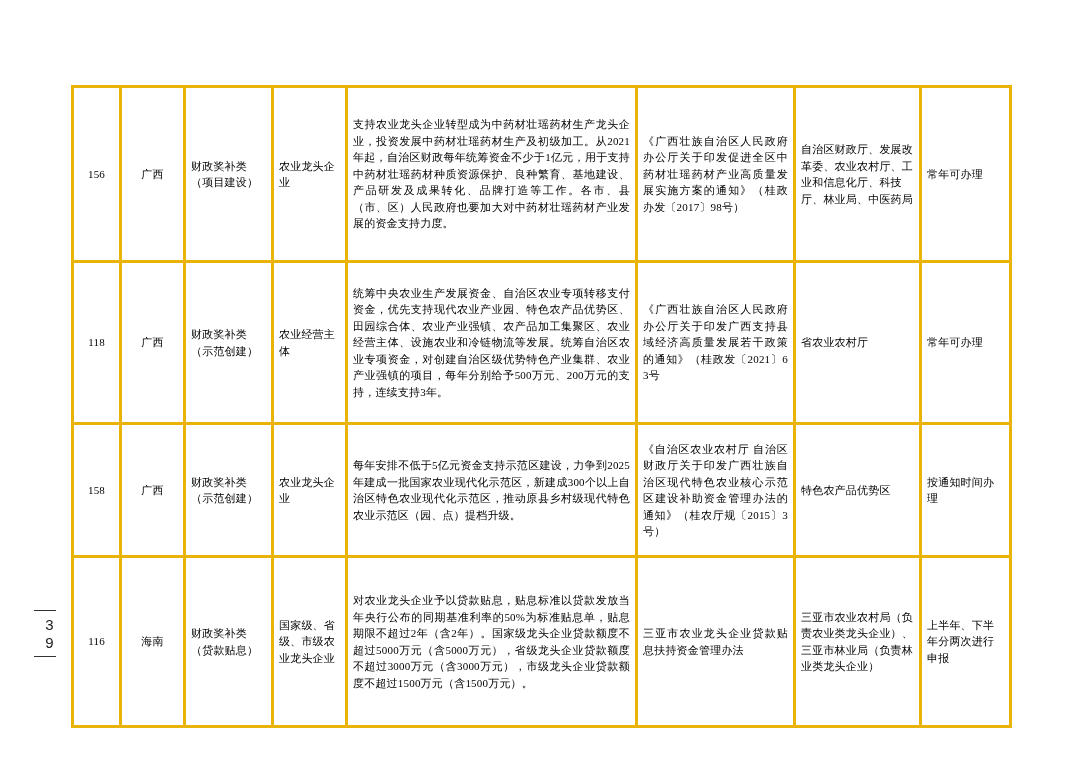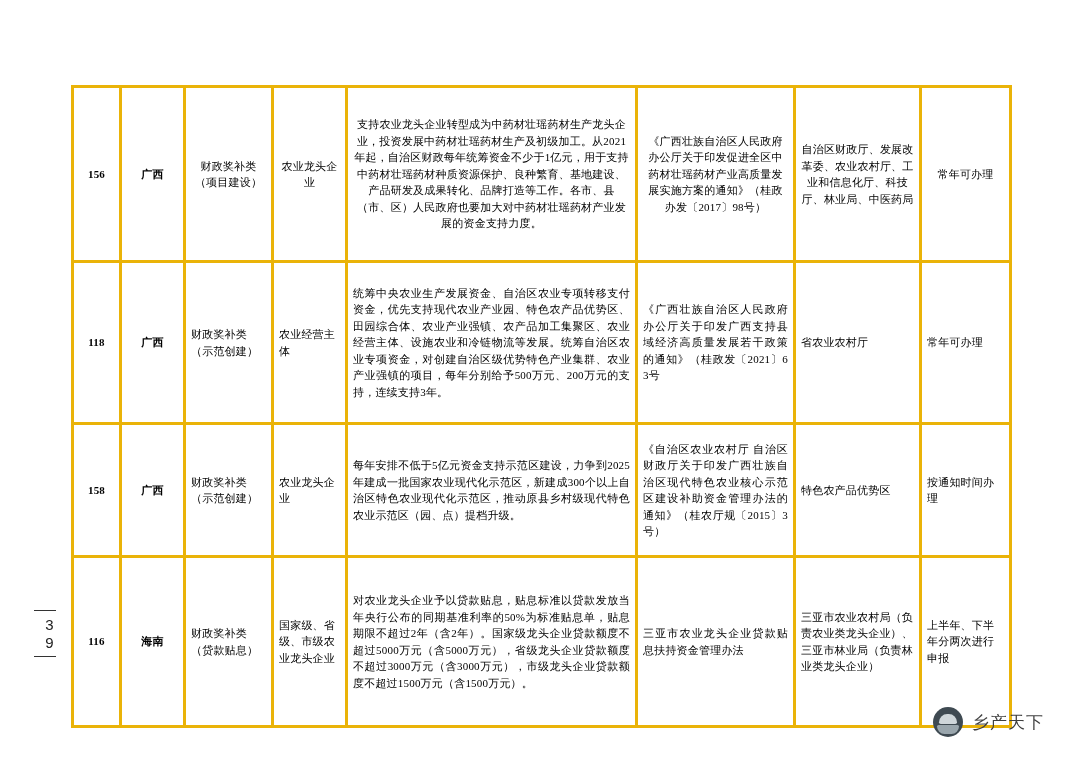--- a/index.html
+++ b/index.html
@@ -88,36 +88,35 @@
   col.c-region { width: 64px; }
   col.c-type   { width: 88px; }
   col.c-object { width: 74px; }
   col.c-detail { width: 290px; }
   col.c-basis  { width: 158px; }
   col.c-dept   { width: 126px; }
   col.c-time   { width: 90px; }
 
   td.idx, td.region {
     text-align: center;
-    font-weight: bold;
   }
   td.type, td.object, td.dept, td.time {
     text-align: left;
   }
   td.detail {
     text-align: justify;
     text-justify: inter-ideograph;
   }
   td.basis {
     text-align: justify;
     text-justify: inter-ideograph;
   }
 
   
-  tr.row-156 td { height: 160px; text-align: center; }
+  tr.row-156 td { height: 160px; }
   tr.row-157 td { height: 147px; }
   tr.row-158 td { height: 118px; }
   tr.row-159 td { height: 155px; }
 
   
   .footer-brand {
     position: absolute;
     right: 36px;
     bottom: 26px;
     display: flex;
@@ -218,18 +217,14 @@
         <td class="type">财政奖补类（贷款贴息）</td>
         <td class="object">国家级、省级、市级农业龙头企业</td>
         <td class="detail">对农业龙头企业予以贷款贴息，贴息标准以贷款发放当年央行公布的同期基准利率的50%为标准贴息单，贴息期限不超过2年（含2年）。国家级龙头企业贷款额度不超过5000万元（含5000万元），省级龙头企业贷款额度不超过3000万元（含3000万元），市级龙头企业贷款额度不超过1500万元（含1500万元）。</td>
         <td class="basis">三亚市农业龙头企业贷款贴息扶持资金管理办法</td>
         <td class="dept">三亚市农业农村局（负责农业类龙头企业）、三亚市林业局（负责林业类龙头企业）</td>
         <td class="time">上半年、下半年分两次进行申报</td>
       </tr>
     </tbody>
   </table>
 
-  <div class="footer-brand">
-    <div class="logo-badge"></div>
-    <div class="brand-text">乡产天下</div>
-  </div>
 
 </div>
 
 </body></html>

